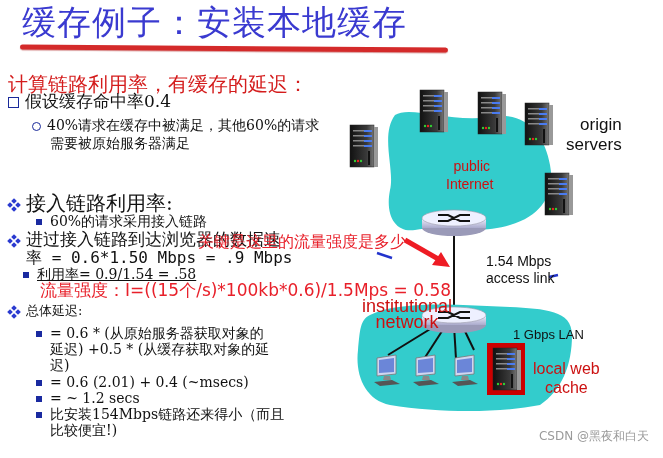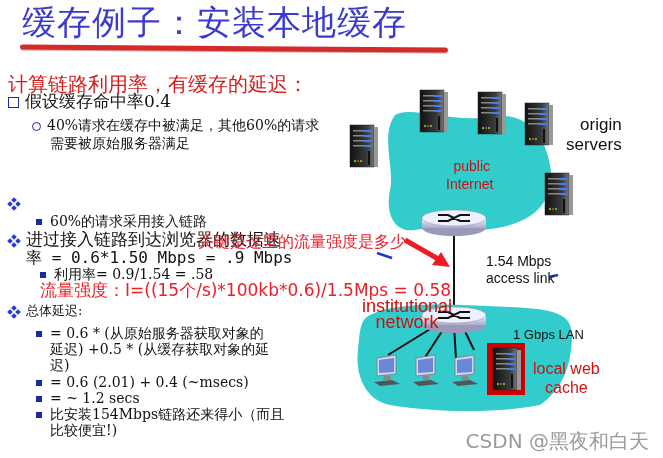--- a/index.html
+++ b/index.html
@@ -12,49 +12,49 @@
   .sq-bullet { display:inline-block; width:9px; height:9px; border:1.5px solid #1a2a9a; margin-right:6px; vertical-align:middle; }
   .circ-bullet { display:inline-block; width:7px; height:7px; border:1.5px solid #1a2a9a; border-radius:50%; margin-right:6px; vertical-align:middle; }
   .diamond { display:inline-block; width:12px; height:12px; position:relative; margin-right:6px; vertical-align:middle; }
   .diamond i { position:absolute; width:4px; height:4px; background:#2a3ad0; transform:rotate(45deg); }
   .fill-sq { display:inline-block; width:6px; height:6px; background:#1a2aa0; margin-right:8px; vertical-align:middle; }
   .l1 { font-size:19px;text-align:right; }
   .l2 { font-size:14px; }
   .l3 { font-size:14px; }
   .red-ann { color:#e8202a; font-family:"DejaVu Sans","Liberation Sans",sans-serif; }
   .diag-label { font-family:"Liberation Sans","DejaVu Sans",sans-serif; }
-  .watermark { right:14px; top:428px; font-size:20px; color:#9a9a9a; font-family:"DejaVu Sans","Liberation Sans",sans-serif; }
+  .watermark { right:14px; top:428px; font-size:12px; color:#9a9a9a; font-family:"DejaVu Sans","Liberation Sans",sans-serif; }
 </style>
 </head>
 <body>
 
 <div class="abs title">缓存例子：安装本地缓存</div>
 <div class="abs underline"></div>
 <div class="abs subtitle">计算链路利用率，有缓存的延迟：</div>
 
 <div class="abs l1" style="left:8px;top:90px;font-size:17px;">
   <span class="sq-bullet"></span><span>假设缓存命中率0.4</span>
 </div>
 <div class="abs l2" style="left:32px;top:117px;">
   <span class="circ-bullet"></span><span>40%请求在缓存中被满足，其他60%的请求</span>
 </div>
 <div class="abs l2" style="left:50px;top:135px;">需要被原始服务器满足</div>
 
 <div class="abs l1" style="left:8px;top:190px;font-size:20px;">
-  <span class="diamond"><i style="left:4px;top:0"></i><i style="left:0;top:4px"></i><i style="left:8px;top:4px"></i><i style="left:4px;top:8px"></i></span>
+  <span class="diamond"><i style="left:4px;top:0"></i><i style="left:0;top:4px"></i><i style="left:8px;top:4px"></i><i style="left:4px;top:8px"></i></span><span>接入链路利用率:</span>
 </div>
 <div class="abs l3" style="left:36px;top:213px;">
   <span class="fill-sq"></span><span>60%的请求采用接入链路</span>
 </div>
 
 <div class="abs" style="left:8px;top:228px;font-size:17px;">
   <span class="diamond"><i style="left:4px;top:0"></i><i style="left:0;top:4px"></i><i style="left:8px;top:4px"></i><i style="left:4px;top:8px"></i></span><span>进过接入链路到达浏览器的数据速</span>
 </div>
 <div class="abs" style="left:26px;top:248px;font-size:16px;font-family:'DejaVu Sans Mono','Liberation Mono',monospace;">率 = 0.6*1.50 Mbps = .9 Mbps</div>
-<div class="abs l3" style="left:40px;top:266px;">
+<div class="abs l3" style="left:23px;top:266px;text-decoration:underline;">
   <span class="fill-sq"></span><span>利用率= 0.9/1.54 = .58</span>
 </div>
 
 <div class="abs red-ann" style="left:198px;top:232px;font-size:16px;">关键是这里的流量强度是多少</div>
 <div class="abs red-ann" style="left:40px;top:279px;font-size:17px;">流量强度：I=((15个/s)*100kb*0.6)/1.5Mps = 0.58</div>
 
 <div class="abs" style="left:8px;top:302px;font-size:13px;">
   <span class="diamond"><i style="left:4px;top:0"></i><i style="left:0;top:4px"></i><i style="left:8px;top:4px"></i><i style="left:4px;top:8px"></i></span><span>总体延迟:</span>
 </div>
 <div class="abs l3" style="left:36px;top:325px;line-height:16px;">

